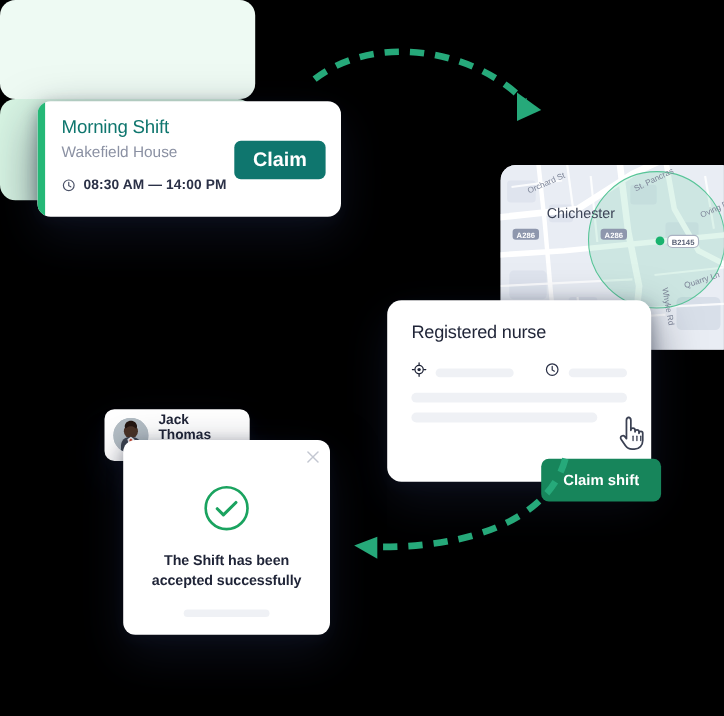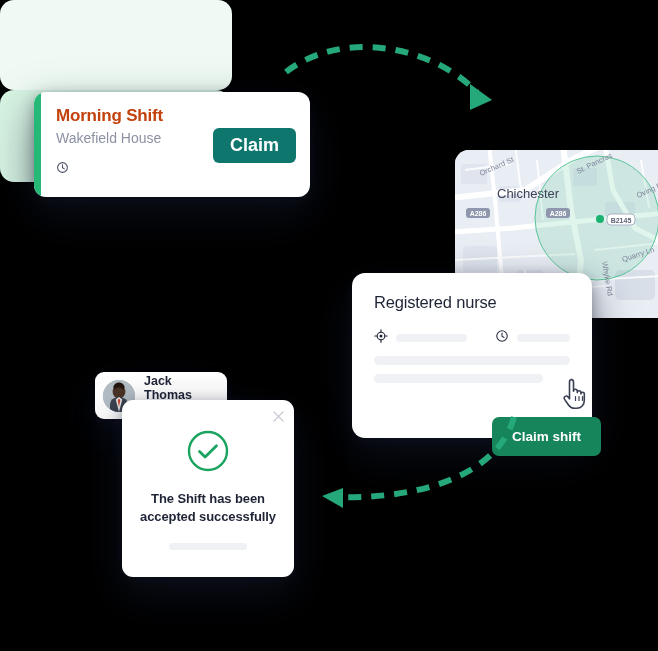--- a/index.html
+++ b/index.html
@@ -28,21 +28,21 @@
   
   #shift-card {
     left: 34px; top: 92px; width: 276px; height: 105px;
     border-radius: 12px; overflow: hidden;
   }
   #shift-accent {
     position: absolute; left: 0; top: 0; width: 7px; height: 100%;
     background: #25b877;
   }
   #shift-inner { position: absolute; left: 0; top: 0; right: 0; bottom: 0; padding: 14px 16px 0 22px; }
-  #shift-title { font-size: 17px; font-weight: 700; color: #c2410c; letter-spacing: -.2px; }
+  #shift-title { font-size: 17px; font-weight: 400; color: #0f766e; letter-spacing: -.2px; }
   #shift-sub { font-size: 14px; color: #8b91a3; margin-top: 4px; }
   #shift-time-row { display: flex; align-items: center; gap: 7px; margin-top: 15px; }
   #shift-time { font-size: 12.5px; font-weight: 700; color: #2b3147; letter-spacing: .1px; }
   .clock-ic { display: block; }
   #claim-btn {
     position: absolute; right: 14px; top: 36px;
     background: #0f766e; color: #fff; border: none; border-radius: 6px;
     font-family: "Liberation Sans", sans-serif;
     font-size: 18px; font-weight: 700; padding: 7px 17px; cursor: pointer;
   }
@@ -80,22 +80,22 @@
   }
   #avatar {
     width: 32px; height: 32px; border-radius: 50%; flex: 0 0 32px;
     overflow: hidden; position: relative; background: #a9b5bd;
   }
   #user-name { font-size: 12.5px; font-weight: 700; color: #1f2437; line-height: 1.15; }
   #user-role { font-size: 10.5px; color: #9aa0ae; line-height: 1.3; margin-top: 1px; }
 
   
   #success-card {
-    left: 122px; top: 400px; width: 172px; height: 177px;
-    border-radius: 11px; padding-top: 30px; text-align: center;
+    left: 112px; top: 400px; width: 188px; height: 177px;
+    border-radius: 11px; padding-top: 41px; text-align: center;
   }
   #close-x { position: absolute; right: 10px; top: 8px; cursor: pointer; }
   #check-circle { margin: 0 auto; display: block; }
   #success-msg {
     margin-top: 18px; font-size: 13px; font-weight: 700; color: #1f2437;
     line-height: 1.35; padding: 0 14px; letter-spacing: -.1px;
   }
   #success-bar {
     width: 78px; height: 7px; border-radius: 4px; background: #eff1f5;
     margin: 18px auto 0 auto;
@@ -117,20 +117,21 @@
     <div id="shift-inner">
       <div id="shift-title">Morning Shift</div>
       <div id="shift-sub">Wakefield House</div>
       <div id="shift-time-row">
         <span>
           <svg class="clock-ic" width="13" height="13" viewBox="0 0 24 24" fill="none" stroke="#4b5268" stroke-width="2">
             <circle cx="12" cy="12" r="9"></circle>
             <path d="M12 7v5.5l3.4 2" stroke-linecap="round"></path>
           </svg>
         </span>
+        <span id="shift-time">08:30 AM — 14:00 PM</span>
       </div>
     </div>
     <button id="claim-btn">Claim</button>
   </div>
 
   <div id="map-panel" class="card">
     <svg width="215" height="168" viewBox="0 0 215 168">
       <rect width="215" height="168" fill="#e9edf4"></rect>
 
       <rect x="6" y="14" width="26" height="20" rx="3" fill="#dfe4ee"></rect>

